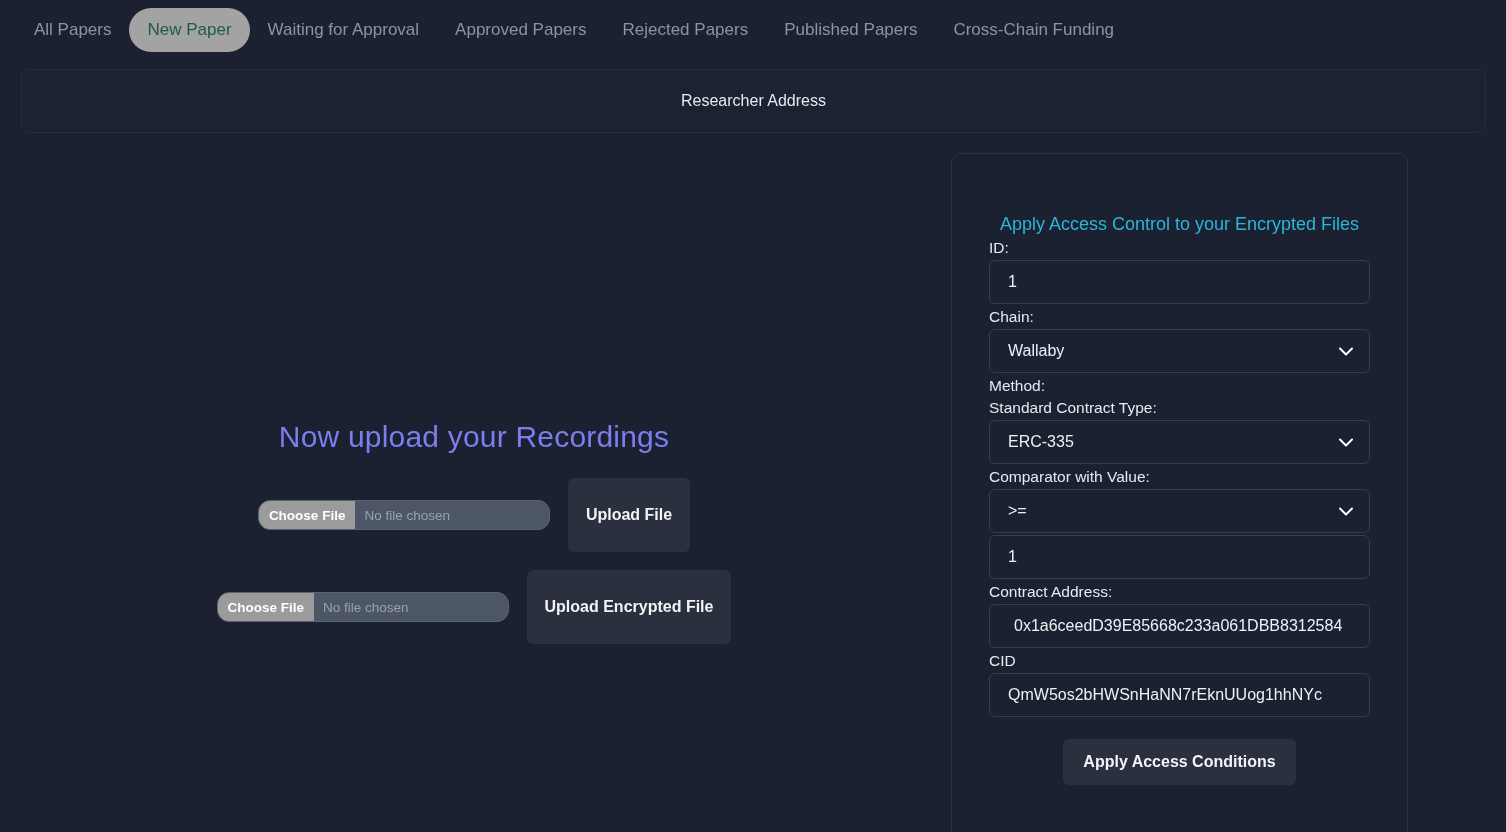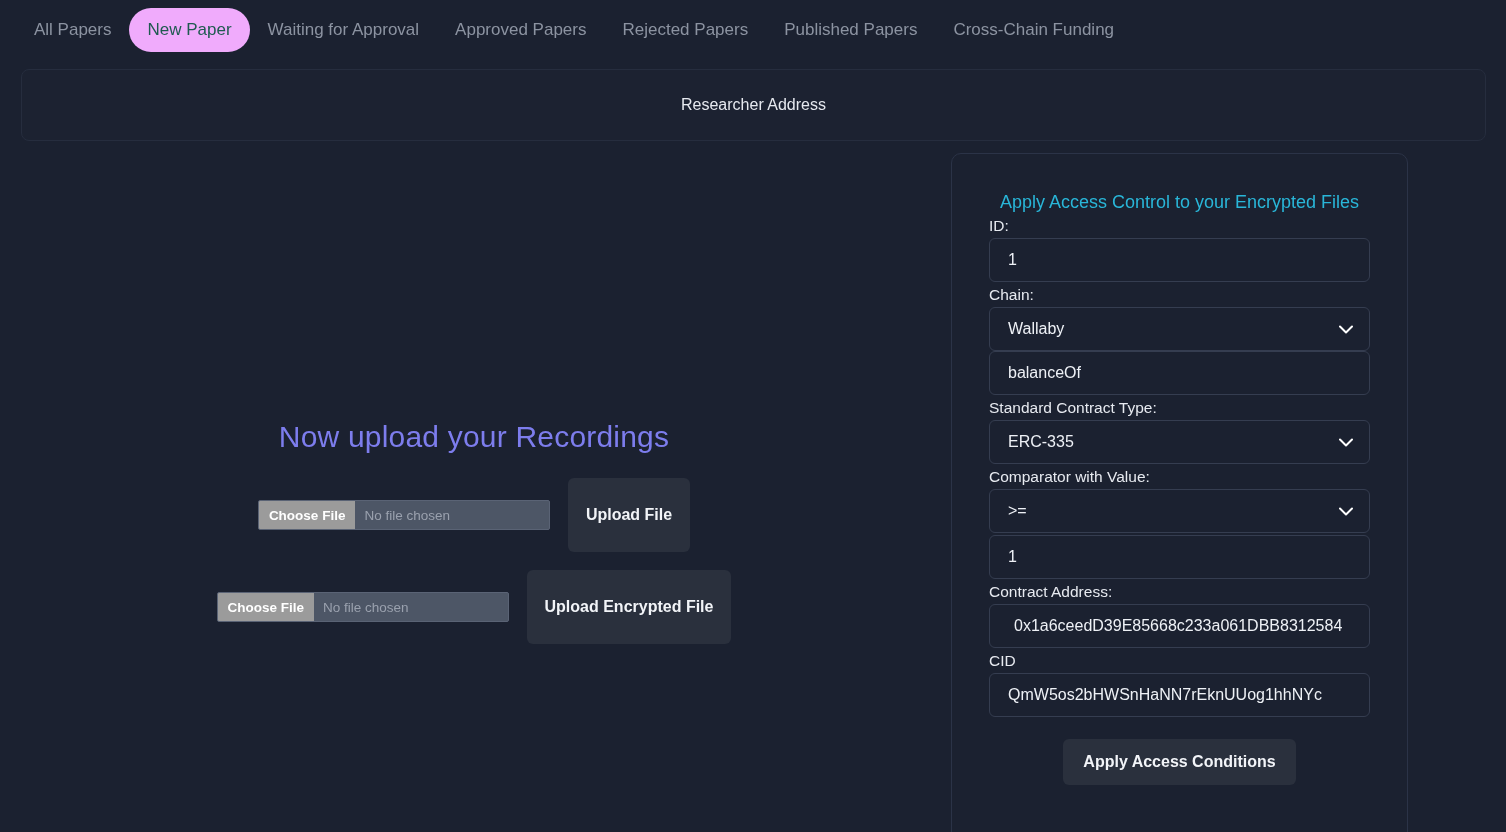--- a/index.html
+++ b/index.html
@@ -26,30 +26,30 @@
     color: #8c93a1;
     padding: 0 18px;
     height: 44px;
     line-height: 44px;
     border-radius: 22px;
     white-space: nowrap;
     cursor: pointer;
     user-select: none;
   }
   .tab.active {
-    background: #f0abfc;
+    background: #a3a3a3;
     color: #1f5a50;
     font-weight: 500;
   }
 
   
   .address-bar {
     position: absolute;
     left: 21px; top: 69px;
-    width: 1465px; height: 72px;
+    width: 1465px; height: 64px;
     border: 1px solid #262d3e;
     border-radius: 8px;
     background: #1c2231;
     display: flex;
     align-items: center;
     justify-content: center;
     color: #e6e9ef;
     font-size: 16px;
   }
 
@@ -73,21 +73,21 @@
     justify-content: center;
     gap: 18px;
     margin-bottom: 18px;
   }
   .file-input {
     width: 292px; height: 30px;
     display: flex;
     align-items: stretch;
     background: #4d5666;
     border: 1px solid #5a6375;
-    border-radius: 2px;
+    border-radius: 12px;
     overflow: hidden;
     cursor: pointer;
   }
   .file-btn {
     background: #9b9b9b;
     color: #ffffff;
     font-size: 13.5px;
     font-weight: 600;
     display: flex;
     align-items: center;
@@ -123,21 +123,21 @@
     width: 457px; height: 760px;
     border: 1px solid #2b3347;
     border-radius: 10px;
     background: #1b2130;
     padding: 0 37px;
   }
   .panel-title {
     text-align: center;
     color: #29b6d8;
     font-size: 18px;
-    margin: 38px 0 0 0;
+    margin: 60px 0 0 0;
     font-weight: 400;
     white-space: nowrap;
   }
   .field-label {
     color: #e7eaf0;
     font-size: 15.5px;
     margin: 4px 0 3px 0;
     display: block;
   }
   .field-box {
@@ -231,21 +231,21 @@
   <label class="field-label">Chain:</label>
   <div class="field-box select">
     <span>Wallaby</span>
     <span class="chevron">
       <svg width="14" height="9" viewBox="0 0 14 9">
           <path d="M1 1.5 L7 7.5 L13 1.5" stroke="#ffffff" stroke-width="2" fill="none" stroke-linecap="round" stroke-linejoin="round"></path>
         </svg>
     </span>
   </div>
 
-  <div class="field-box">balanceOf</div>
+  <label class="field-label">Method:</label>
 
   <label class="field-label">Standard Contract Type:</label>
   <div class="field-box select">
     <span>ERC-335</span>
     <span class="chevron">
       <svg width="14" height="9" viewBox="0 0 14 9">
           <path d="M1 1.5 L7 7.5 L13 1.5" stroke="#ffffff" stroke-width="2" fill="none" stroke-linecap="round" stroke-linejoin="round"></path>
         </svg>
     </span>
   </div>

